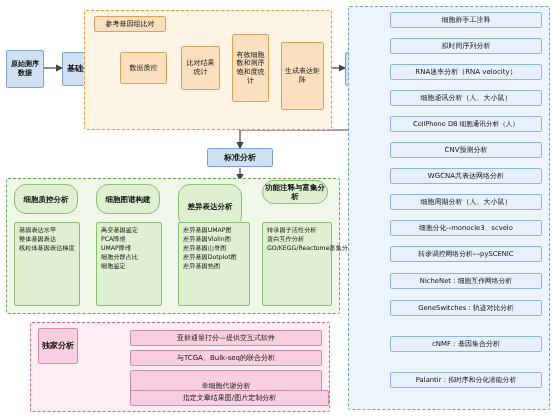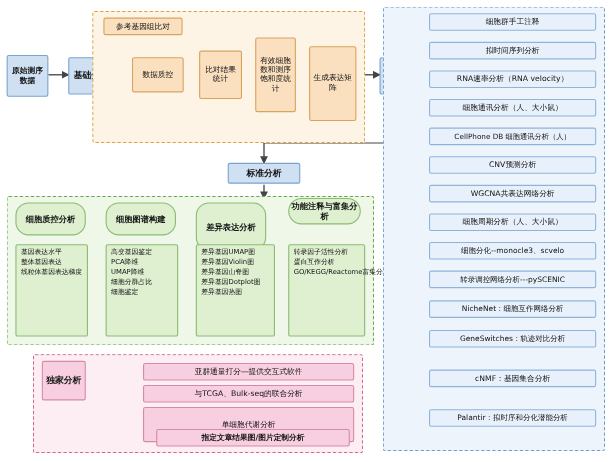--- a/index.html
+++ b/index.html
@@ -193,21 +193,21 @@
 
 <div class="abs box box-pink" style="left:130px;top:330px;width:192px;height:16px;font-size:7px;">
   <span>亚群通量打分—提供交互式软件</span>
 </div>
 <div class="abs box box-pink" style="left:130px;top:350px;width:192px;height:16px;font-size:7px;">
   <span>与TCGA、Bulk-seq的联合分析</span>
 </div>
 <div class="abs box box-pink" style="left:130px;top:370px;width:192px;height:32px;font-size:7px;">
   <span>单细胞代谢分析</span>
 </div>
-<div class="abs box box-pink" style="left:142px;top:390px;width:176px;height:16px;font-size:7px;font-weight:bold;">
+<div class="abs box box-pink" style="left:130px;top:390px;width:199px;height:16px;font-size:7px;">
   <span>指定文章结果图/图片定制分析</span>
 </div>
 
 <div class="abs panel panel-blue" style="left:348px;top:6px;width:202px;height:404px;"></div>
 
 <div class="abs box box-lightblue" style="left:390px;top:12px;width:152px;height:16px;font-size:7px;">
   <span>细胞群手工注释</span>
 </div>
 <div class="abs box box-lightblue" style="left:390px;top:38px;width:152px;height:16px;font-size:7px;text-align:center;">
   <span>拟时间序列分析</span>

